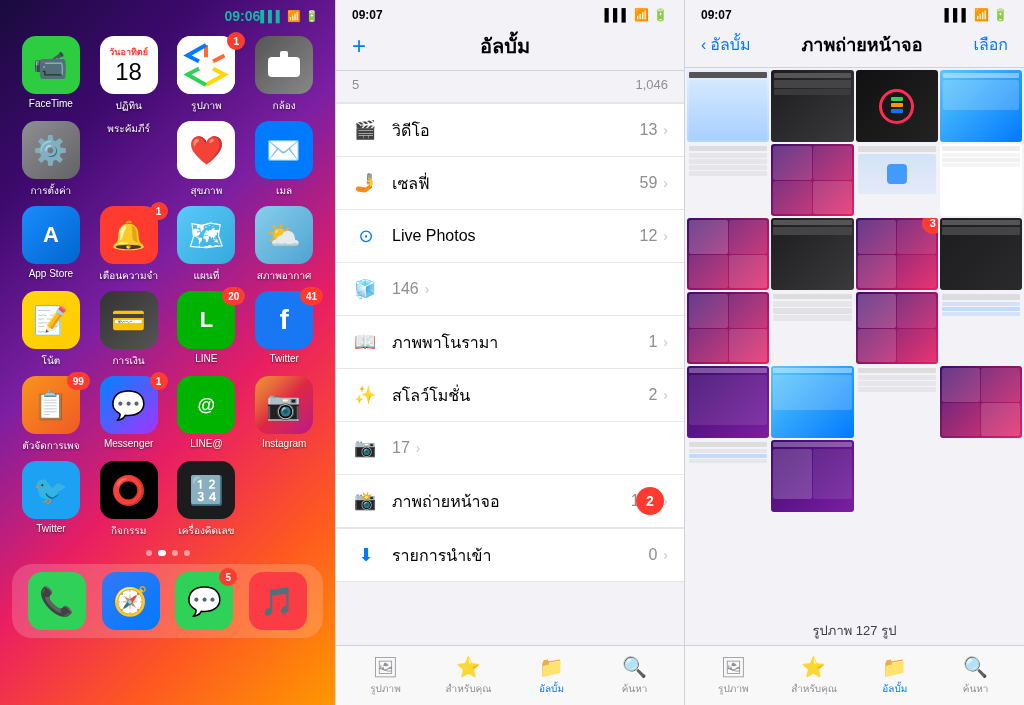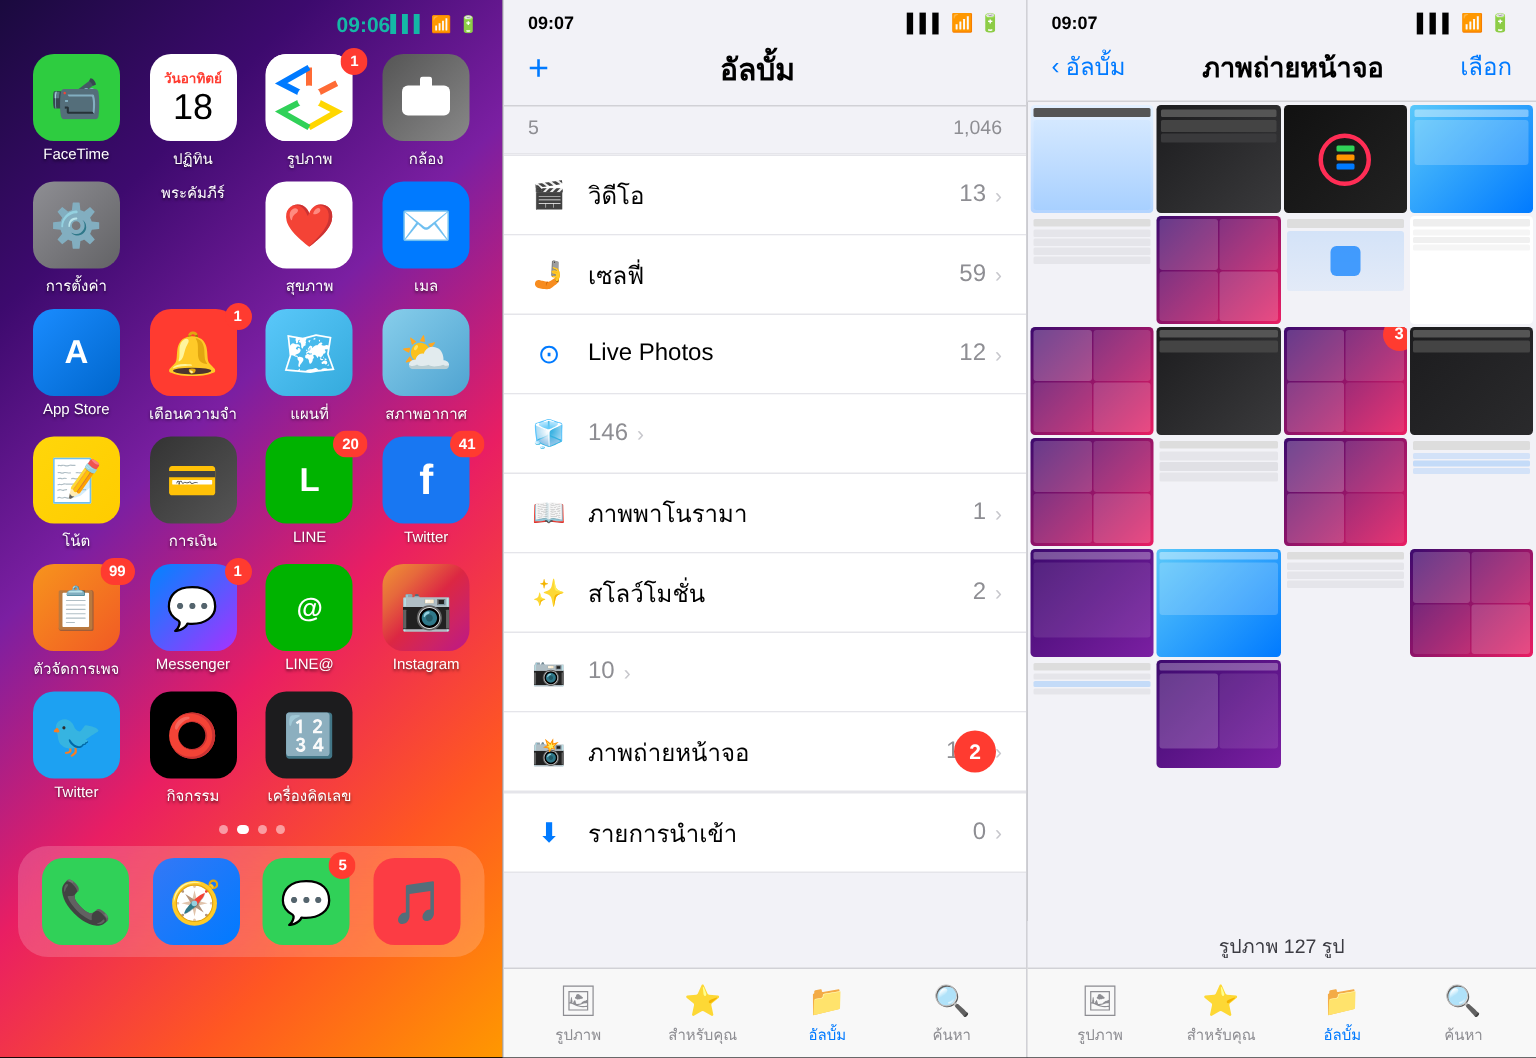--- a/index.html
+++ b/index.html
@@ -556,21 +556,21 @@
 
       <div class="albums-row">
         <div class="albums-row-icon">✨</div>
         <span class="albums-row-label">สโลว์โมชั่น</span>
         <span class="albums-row-count">2</span>
         <span class="albums-row-chevron">›</span>
       </div>
 
       <div class="albums-row">
         <div class="albums-row-icon">📷</div>
-        <span class="albums-row-count">10</span>
+        <span class="albums-row-count">17</span>
         <span class="albums-row-chevron">›</span>
       </div>
 
       <div class="albums-row" style="position:relative">
         <div class="albums-row-icon">📸</div>
         <span class="albums-row-label">ภาพถ่ายหน้าจอ</span>
         <span class="albums-row-count">126</span>
         <span class="albums-row-chevron">›</span>
         <div class="panel-2-step-badge">2</div>
       </div>

